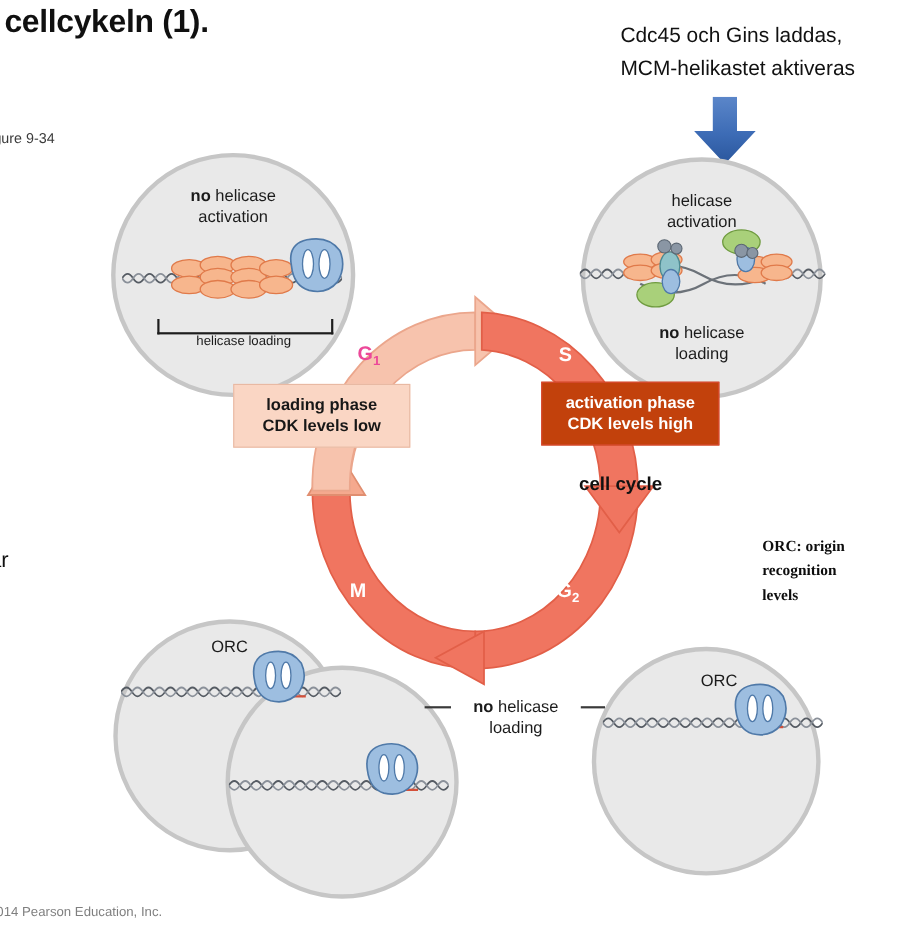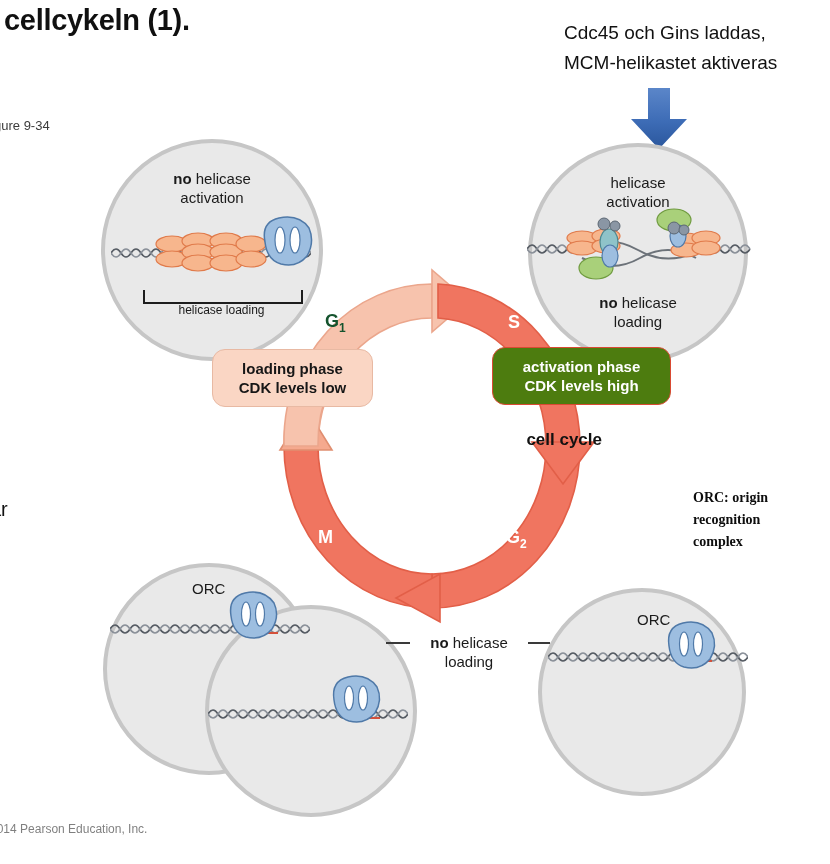--- a/index.html
+++ b/index.html
@@ -56,32 +56,32 @@
   
   .dna{position:absolute;height:16px;}
   .dna svg{display:block;}
 
   
   #ring{left:262px;top:262px;width:340px;height:368px;}
   #ring-center-label{left:262px;top:430px;width:340px;text-align:right;
                      font-size:17px;font-weight:bold;color:#111;}
 
   .phase-letter{position:absolute;font-weight:bold;}
-  #ph-g1{left:325px;top:311px;font-size:18px;color:#14532d;}
+  #ph-g1{left:325px;top:311px;font-size:18px;color:#ec4899;}
   #ph-s {left:508px;top:312px;font-size:18px;color:#ffffff;}
   #ph-m {left:318px;top:527px;font-size:18px;color:#ffffff;}
   #ph-g2{left:506px;top:527px;font-size:18px;color:#ffffff;}
   .phase-letter sub{font-size:12px;}
 
   
   .phasebox{position:absolute;text-align:center;font-size:15px;line-height:19px;
-            font-weight:bold;padding:9px 10px;box-sizing:border-box;border-radius:13px;}
+            font-weight:bold;padding:9px 10px;box-sizing:border-box;}
   #box-loading{left:212px;top:349px;width:161px;background:#fad6c4;
                border:1px solid #e8b9a3;color:#171717;}
-  #box-activation{left:492px;top:347px;width:179px;background:#4d7c0f;
+  #box-activation{left:492px;top:347px;width:162px;background:#c2410c;
                   border:1px solid #d94a33;color:#ffffff;}
 </style>
 </head>
 <body>
 
 <div class="abs" id="slide-title">cellcykeln (1).</div>
 
 <div class="abs" id="callout-note">
   <div>Cdc45 och Gins laddas,</div>
   <div>MCM-helikastet aktiveras</div>
@@ -103,21 +103,21 @@
 <div class="abs" id="figure-ref">gure 9-34</div>
 
 <div class="abs" id="left-note">
   <div>ar</div>
   <div>.</div>
 </div>
 
 <div class="abs" id="orc-legend">
   <div>ORC: origin</div>
   <div>recognition</div>
-  <div>complex</div>
+  <div>levels</div>
 </div>
 
 <div class="abs" id="copyright">2014 Pearson Education, Inc.</div>
 
 <div class="abs cellcircle" id="circle-g1">
   <div class="circ-label" id="lbl-g1-top">
     <b>no</b><span> helicase</span><br>
     <span>activation</span>
   </div>
 </div>

